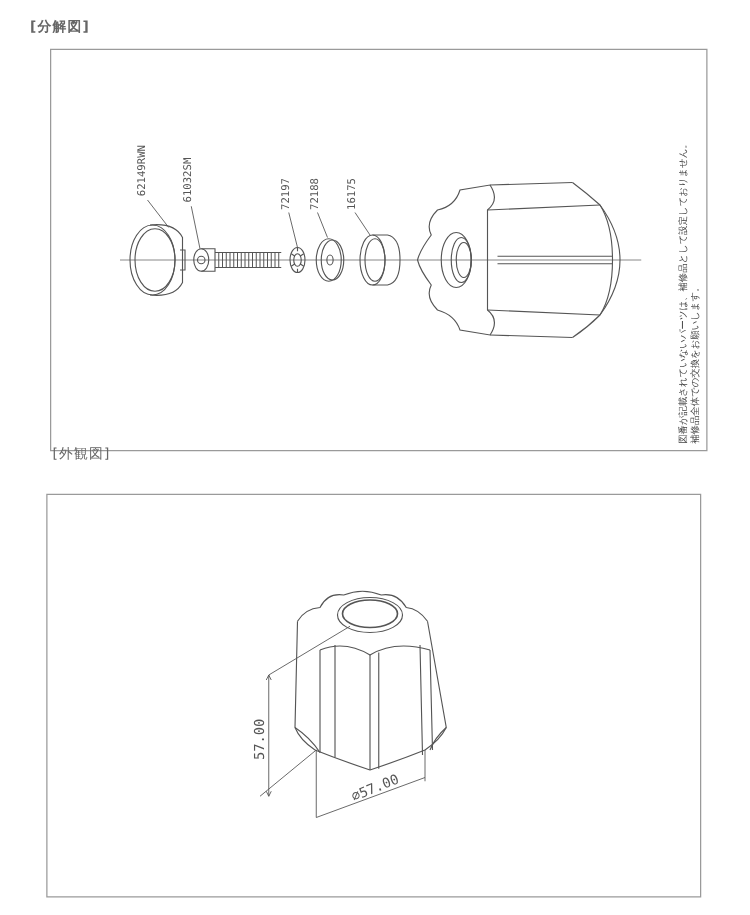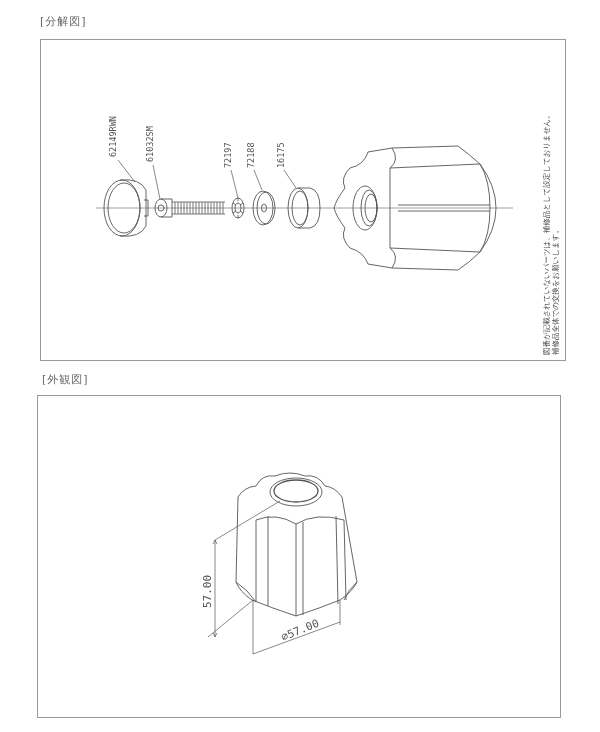--- a/index.html
+++ b/index.html
@@ -8,25 +8,25 @@
   .section-title { position: absolute; font-size: 11px; color: #666; letter-spacing: 1px; }
   .frame { position: absolute; border: 1.5px solid #9a9a9a; box-sizing: border-box; background: #fff; }
   svg { position: absolute; left: 0; top: 0; }
   .lbl { font-family: "DejaVu Sans Mono", monospace; font-size: 8.5px; fill: #555; }
   .dim { font-family: "DejaVu Sans Mono", monospace; font-size: 11px; fill: #555; }
   .note { font-family: "DejaVu Sans", sans-serif; font-size: 7.5px; fill: #444; }
 </style>
 </head>
 <body>
 
-<div class="section-title" style="left:40px; top:14px;">[分解図]</div>
+<div class="section-title" style="left:24px; top:14px;font-weight:bold;">[分解図]</div>
 
 <div class="frame" style="left:40px; top:39px; width:526px; height:322px;"></div>
 
-<div class="section-title" style="left:42px; top:372px;">[外観図]</div>
+<div class="section-title" style="left:42px; top:355px;">[外観図]</div>
 
 <div class="frame" style="left:37px; top:395px; width:524px; height:323px;"></div>
 
 <svg width="600" height="732" viewBox="0 0 600 732">
   <g fill="none" stroke="#555" stroke-width="0.9">
 
     <line x1="96" y1="208" x2="513" y2="208" stroke="#888" stroke-width="0.8"></line>
 
     <g>
       <ellipse cx="122" cy="208" rx="18" ry="28"></ellipse>

